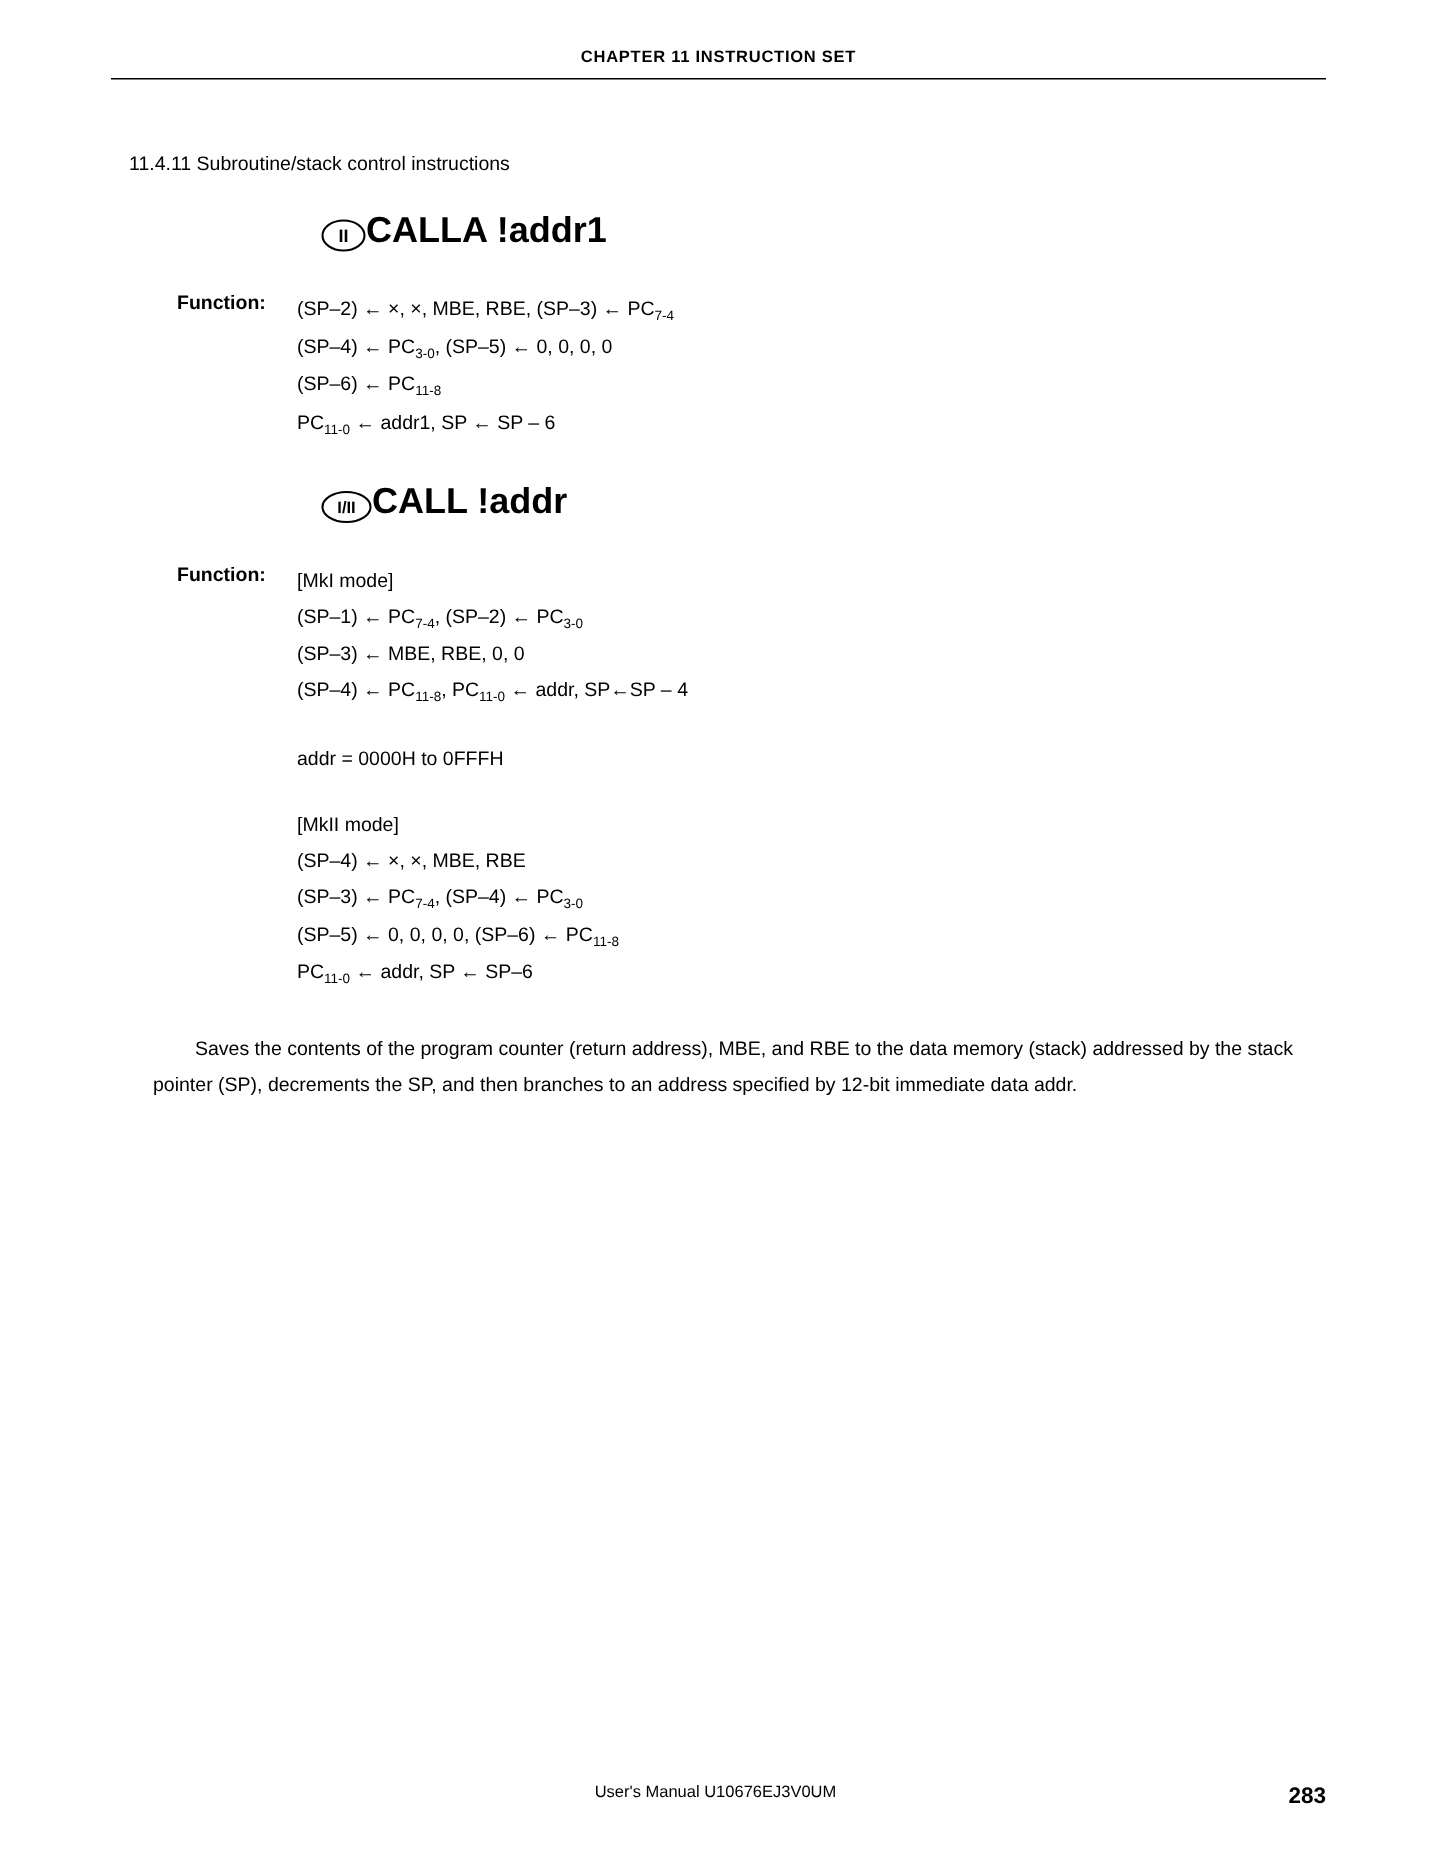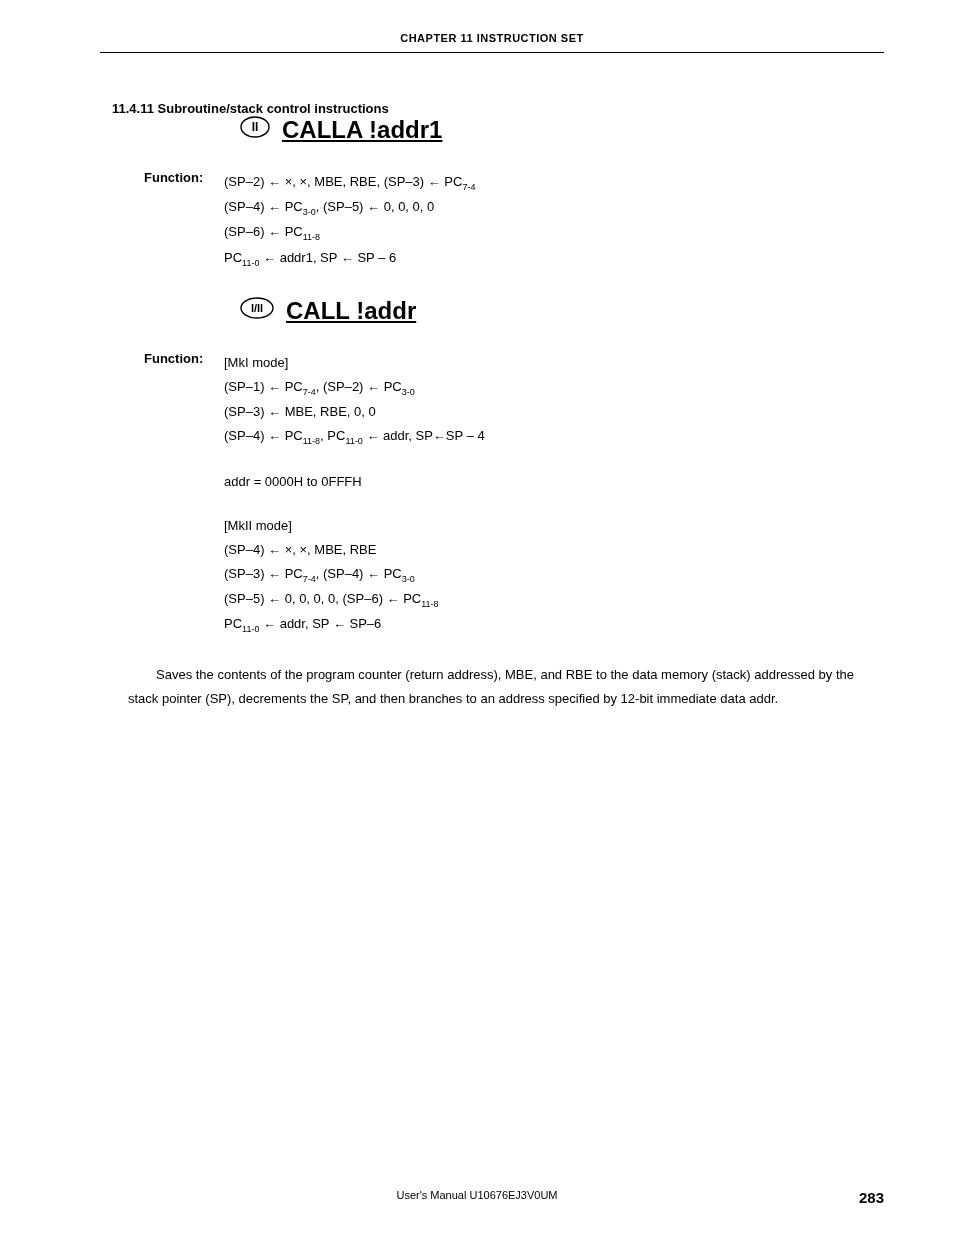--- a/index.html
+++ b/index.html
@@ -5,47 +5,47 @@
   * { margin: 0; padding: 0; box-sizing: border-box; }
   body {
     font-family: Arial, Helvetica, sans-serif;
     width: 954px;
     height: 1235px;
     background: #fff;
     color: #000;
     position: relative;
   }
   .page {
-    padding: 32px 70px 0 100px;
+    padding: 32px 70px 0 74px;
   }
   .chapter-header {
     text-align: center;
     font-size: 11px;
     font-weight: bold;
     letter-spacing: 0.5px;
     padding-bottom: 8px;
   }
   .hr {
     border: none;
     border-top: 1.5px solid #000;
     margin-bottom: 48px;
   }
   .section-num {
     font-size: 13px;
-    font-weight: bold;
+    font-weight: normal;
     margin-left: 12px;
+    margin-bottom: 24px;
   }
   .instr-line {
     display: flex;
-    align-items: flex-start;
+    align-items: flex-end;
     justify-content: flex-start;
     margin-left: 140px;
     margin-bottom: 26px;
-    gap: 12px;
-    text-decoration: underline;
+    gap: 0;
   }
   .mode-icon {
     display: inline-flex;
     align-items: center;
     justify-content: center;
     flex-shrink: 0;
   }
   .mode-icon svg { display: block; }
   .instr-title {
     font-size: 24px;

